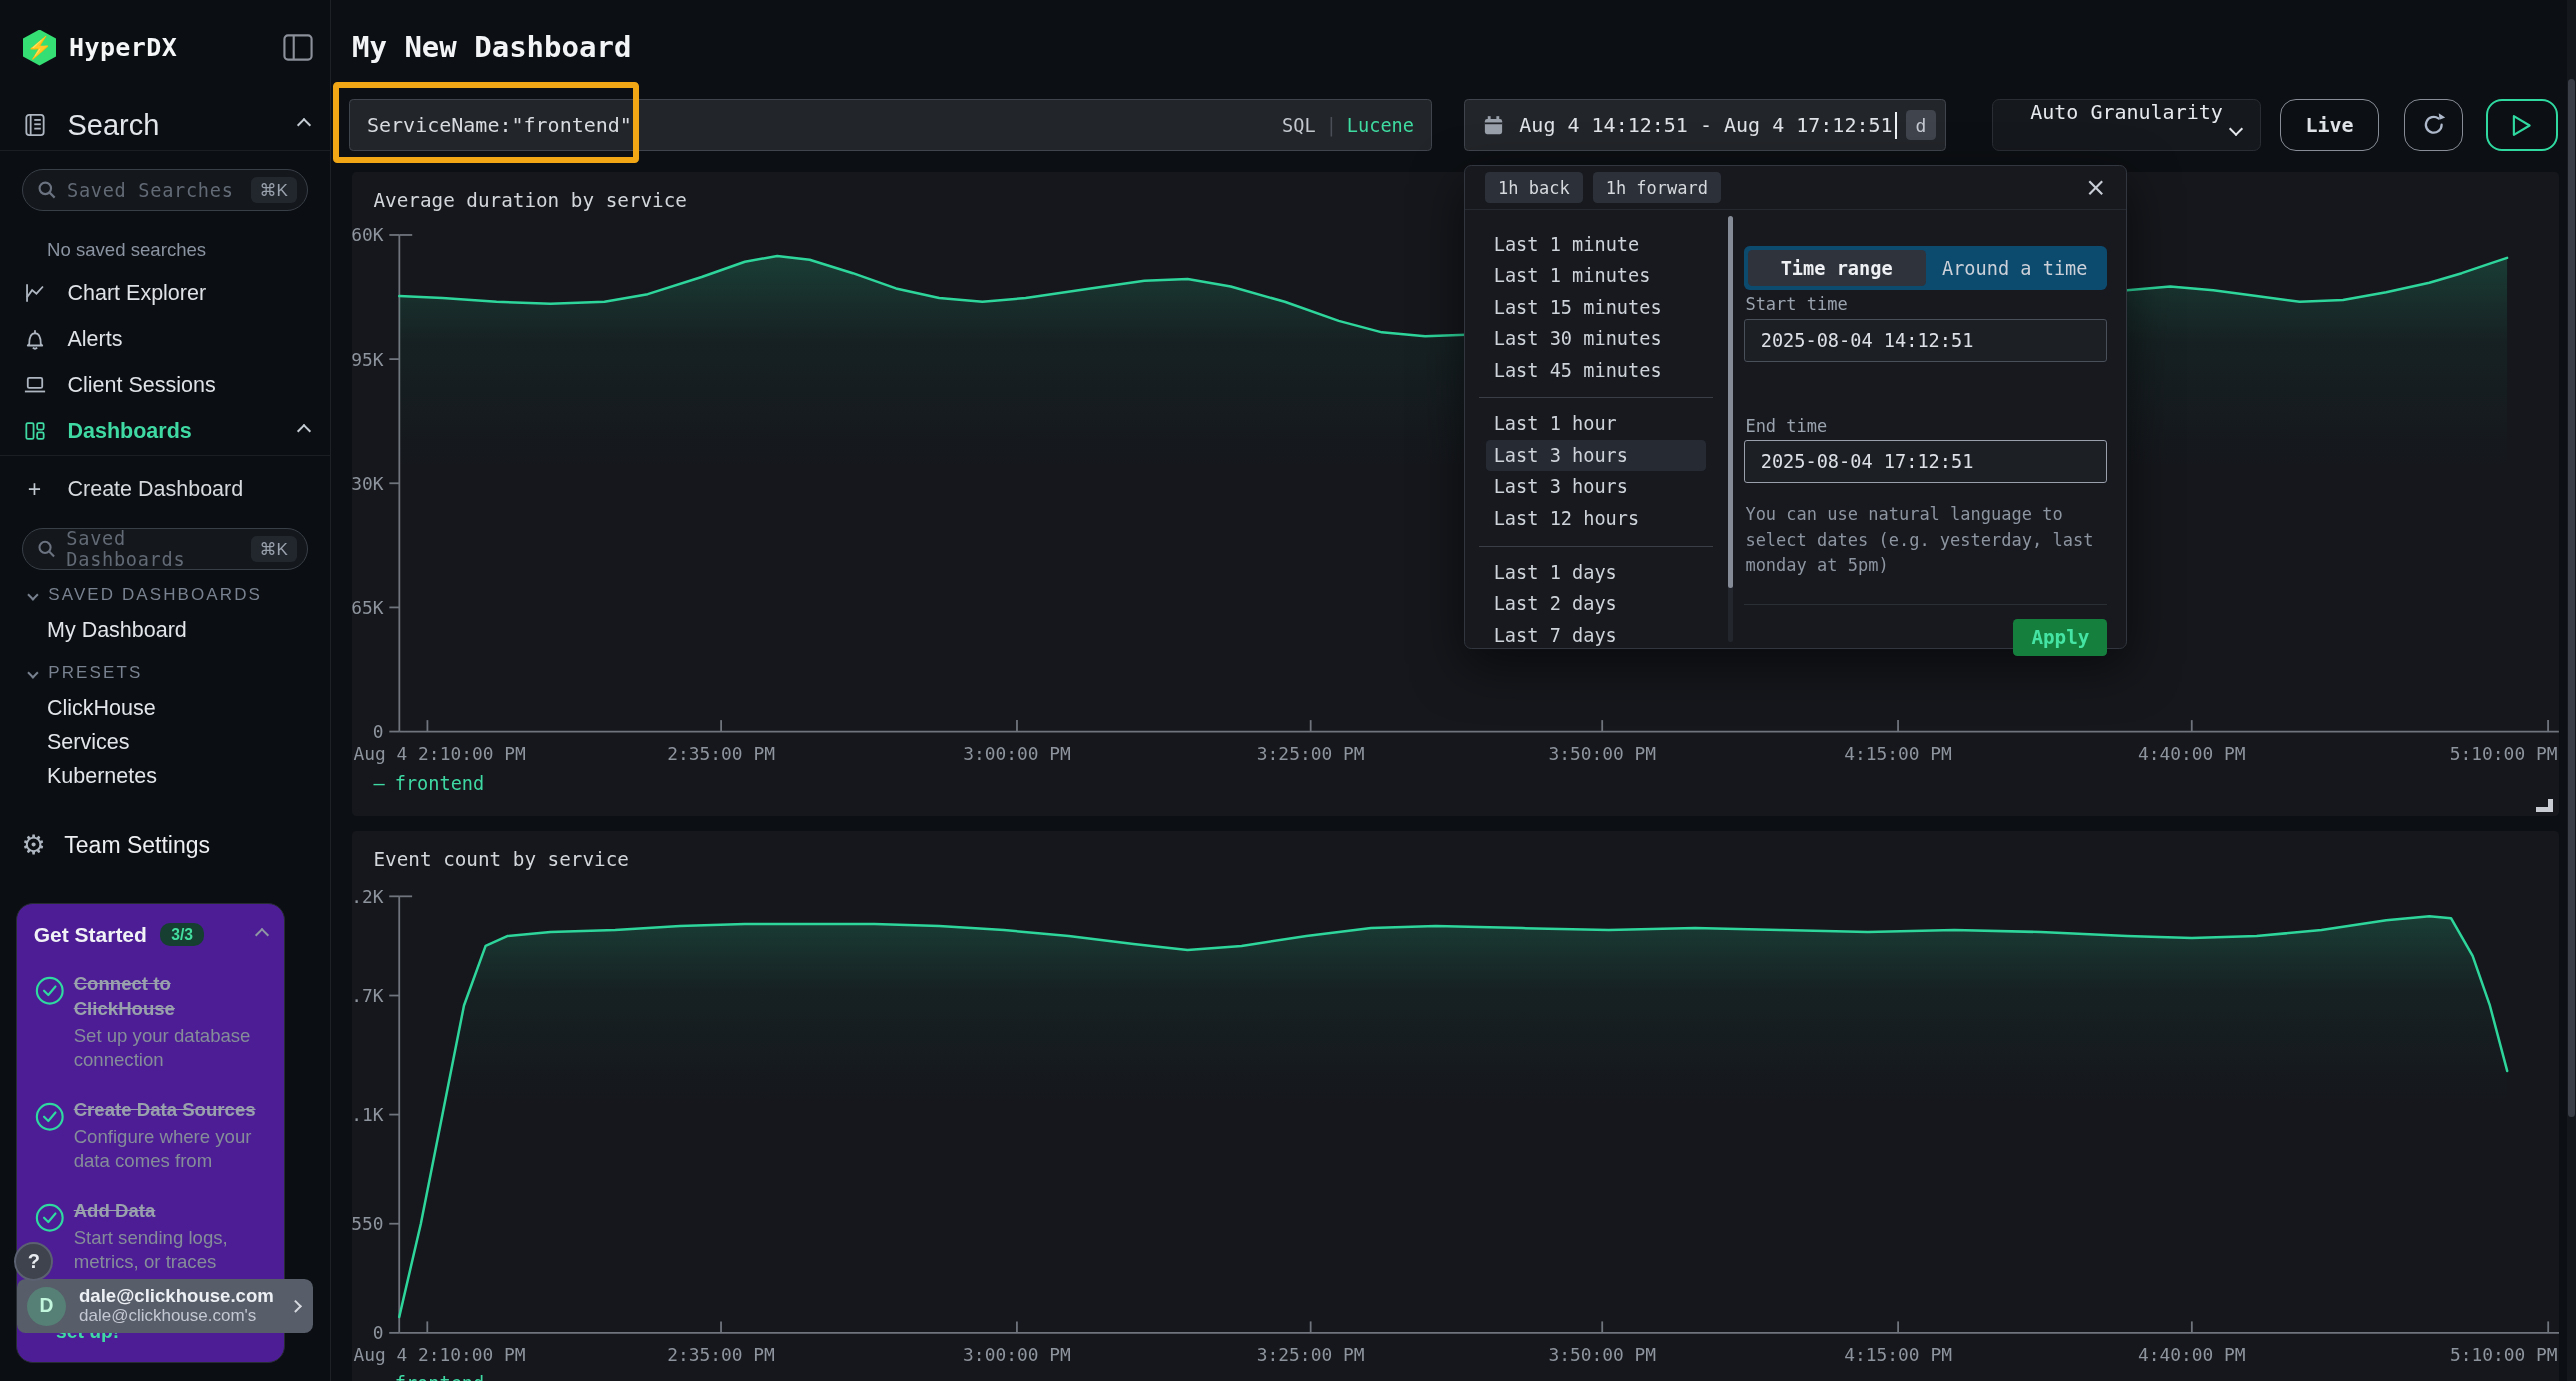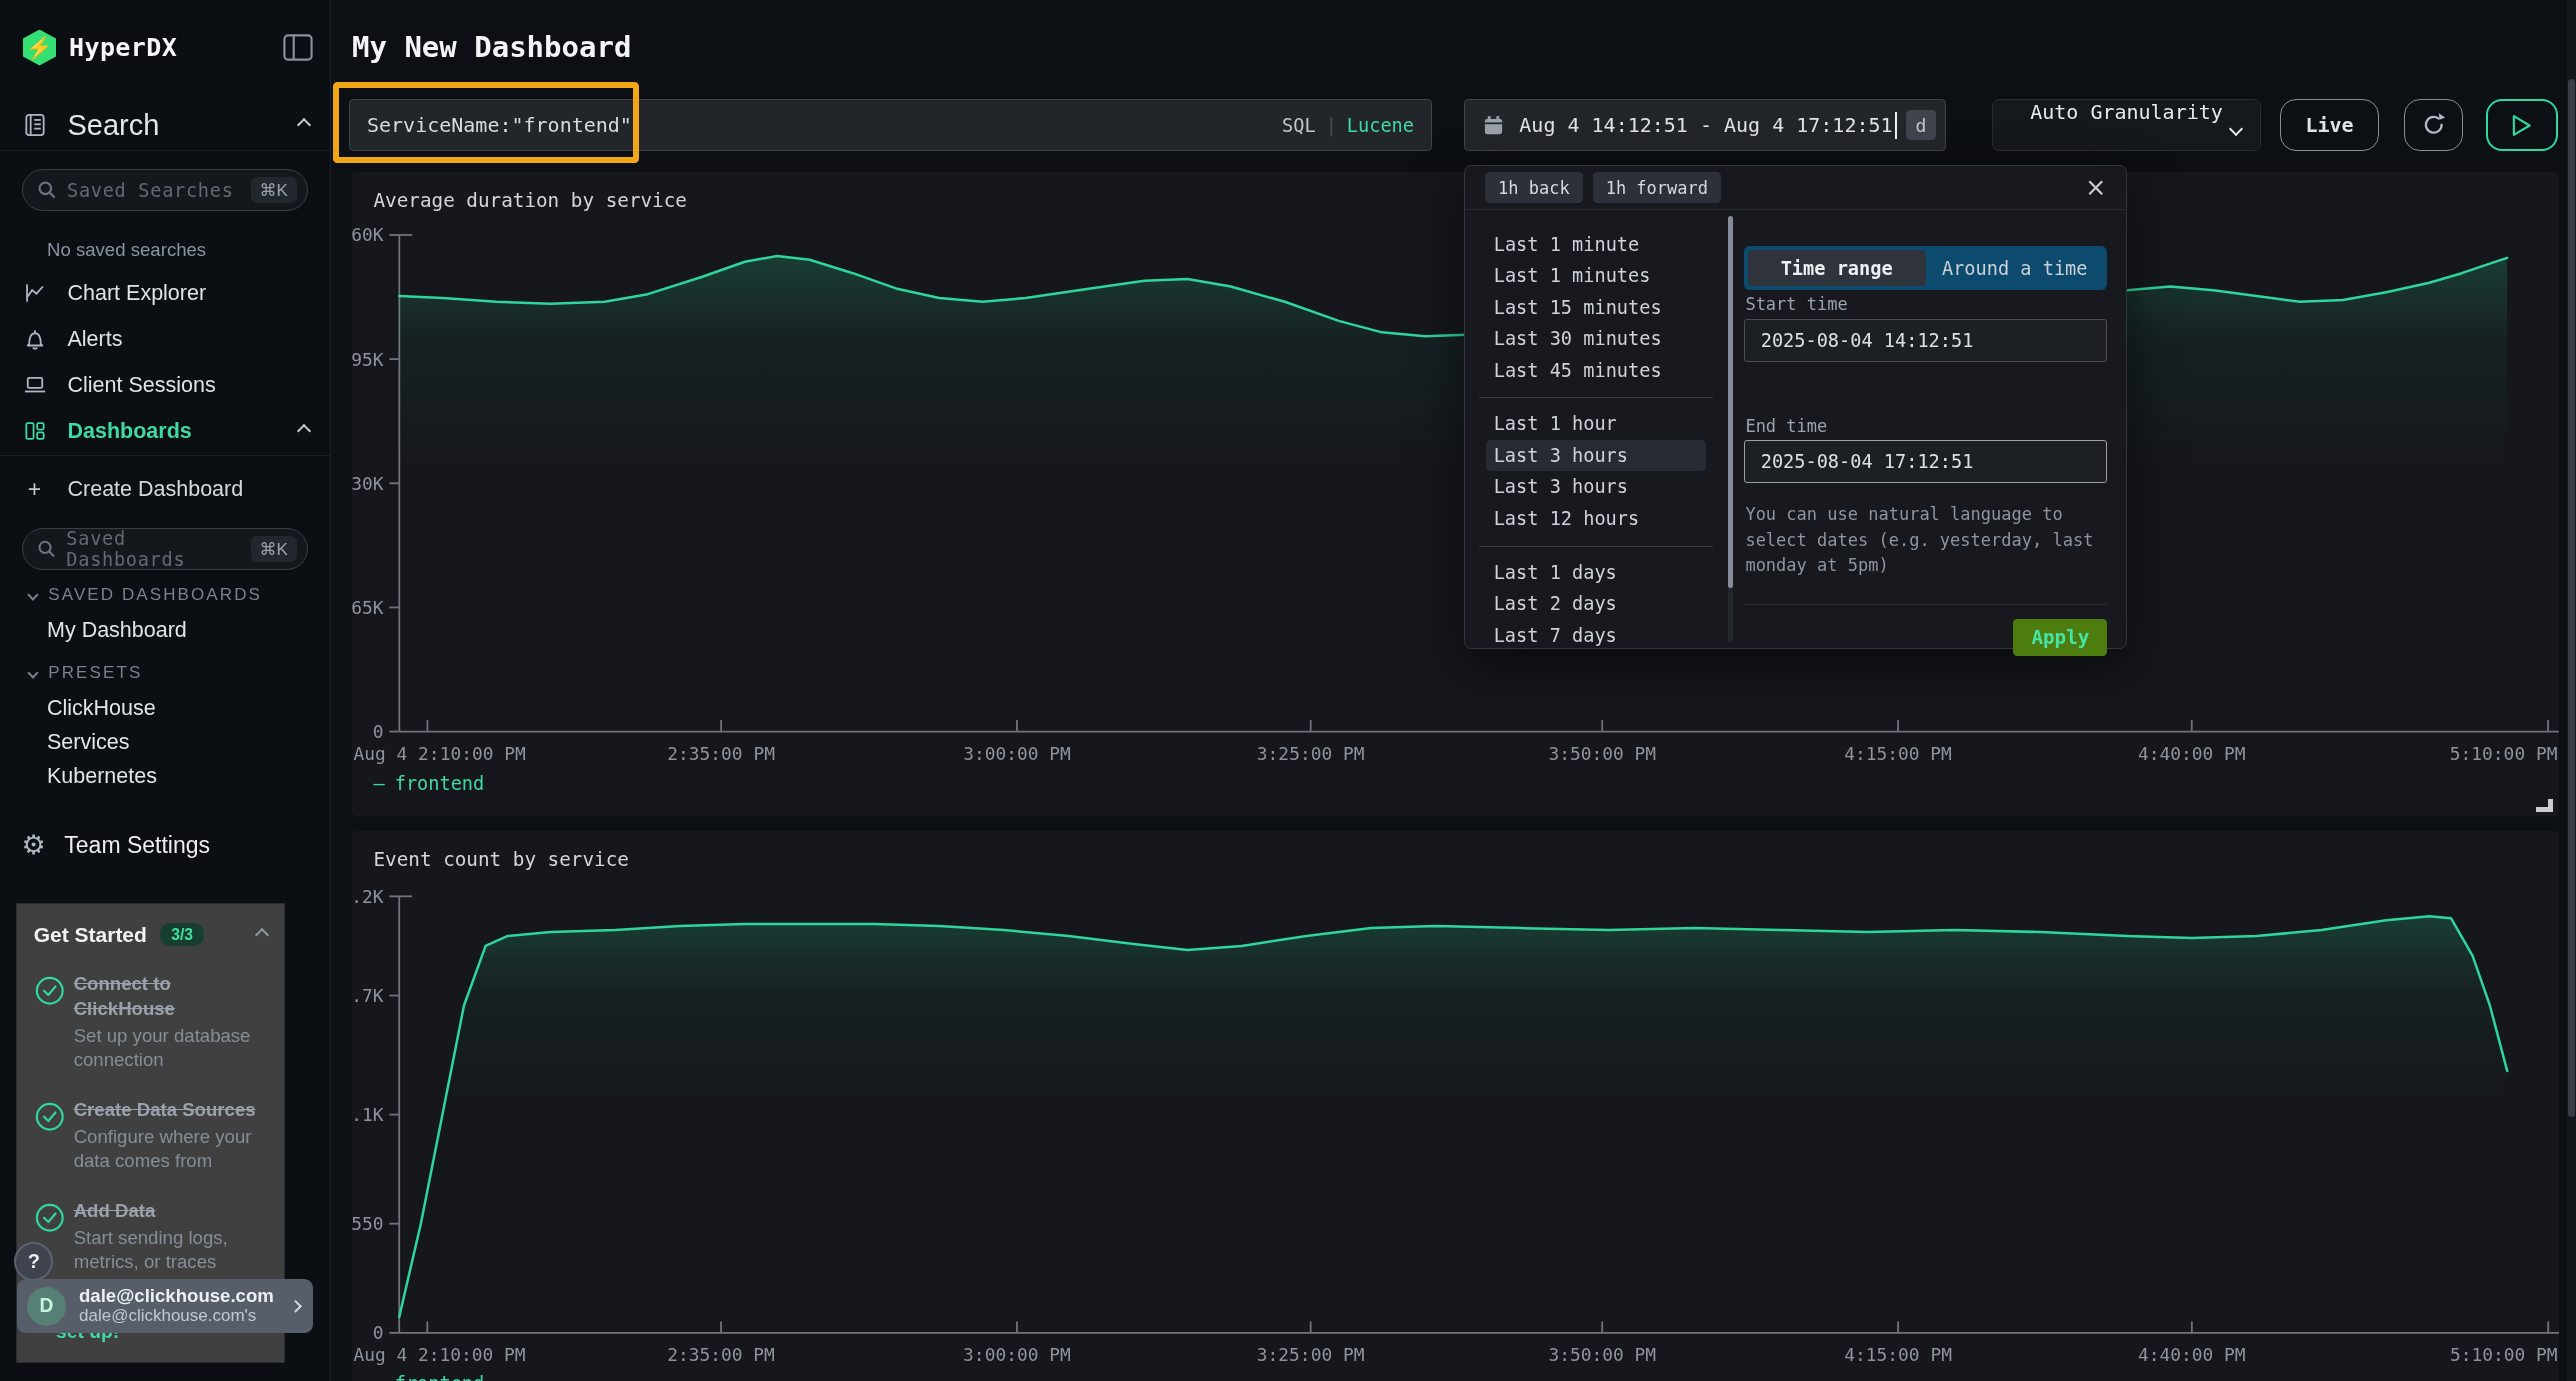--- a/index.html
+++ b/index.html
@@ -33,22 +33,22 @@
   .nav-item .nlbl { margin-left:20px; font-size:21.5px; color:#dfe3e8; }
   .nav-item.active .nlbl { color:#3fd9a3; font-weight:700; }
   .grp-head { position:absolute; left:29px; display:flex; align-items:center; }
   .grp-head .glbl { margin-left:11.4px; font-size:17px; color:#78818f; letter-spacing:2.1px; }
   .grp-item { position:absolute; left:47px; font-size:21.5px; color:#e2e5ea; }
   .team-row { position:absolute; left:21.5px; top:829px; display:flex; align-items:center; }
   .gear { font-size:27px; color:#aeb6c1; }
   .team-lbl { margin-left:18.6px; font-size:23px; color:#eceef1; }
 
   
-  #get-started { position:absolute; left:15.7px; top:903px; width:269px; height:460px; background:#404040;
-                 border:1.4px solid #272c33; border-radius:0; padding:18.6px 17px; }
+  #get-started { position:absolute; left:15.7px; top:903px; width:269px; height:460px; background:#4c1d95;
+                 border:1.4px solid #272c33; border-radius:17px; padding:18.6px 17px; }
   .gs-head { display:flex; align-items:center; }
   .gs-title { font-size:21px; font-weight:700; color:#f0f2f5; }
   .gs-badge { margin-left:13px; background:#173f31; color:#43dfa0; font-size:15.7px; font-weight:700;
               border-radius:10px; padding:2.9px 11.4px; }
   .gs-head .chev { margin-left:auto; }
   .gs-item { display:flex; margin-top:24px; }
   .gs-check { flex:0 0 40px; padding-top:4.3px; }
   .gs-text { width:215px; }
   .gs-item-title { font-size:18.6px; font-weight:700; color:#99a1ac; text-decoration:line-through; line-height:1.35; }
   .gs-item-desc { font-size:18.6px; color:#858d99; line-height:1.32; margin-top:2.9px; }
@@ -133,21 +133,21 @@
   .tp-label { position:absolute; left:1.4px; font-size:17px; color:#9ba3ae;
               font-family:"DejaVu Sans Mono","Liberation Mono",monospace; }
   #tp-start-label { top:84px; } #tp-end-label { top:206px; }
   .tp-field { position:absolute; left:0; right:0; height:43px; background:#1c1f24; border:1.4px solid #4a505a;
               border-radius:2.9px; display:flex; align-items:center; padding:0 15.7px; font-size:18.6px; color:#dce0e6;
               font-family:"DejaVu Sans Mono","Liberation Mono",monospace; }
   #tp-start-field { top:109px; } #tp-end-field { top:230px; border-color:#9aa0ac; }
   .tp-hint { position:absolute; left:1.4px; right:0; top:292px; font-size:17px; color:#8d95a1; line-height:1.5;
              font-family:"DejaVu Sans Mono","Liberation Mono",monospace; }
   .tp-footer-div { position:absolute; left:0; right:0; top:394px; border-top:1.4px solid #2a2e35; }
-  #apply-btn { position:absolute; right:0; top:409px; width:94px; height:37px; background:#4d7c0f; border-radius:4.3px;
+  #apply-btn { position:absolute; right:0; top:409px; width:94px; height:37px; background:#15803d; border-radius:4.3px;
                color:#45e4a4; font-size:19.3px; font-weight:700; display:flex; align-items:center; justify-content:center;
                font-family:"DejaVu Sans Mono","Liberation Mono",monospace; }
 
   
   #page-scrollbar { position:absolute; right:0; top:0; width:8.6px; height:1381px; background:#14171c; z-index:95; }
   #page-scrollbar .thumb { position:absolute; left:0.7px; top:79px; width:7.2px; height:1038px; border-radius:3.6px; background:#393e46; }
 
   svg { display:block; }
 </style>
 </head>

